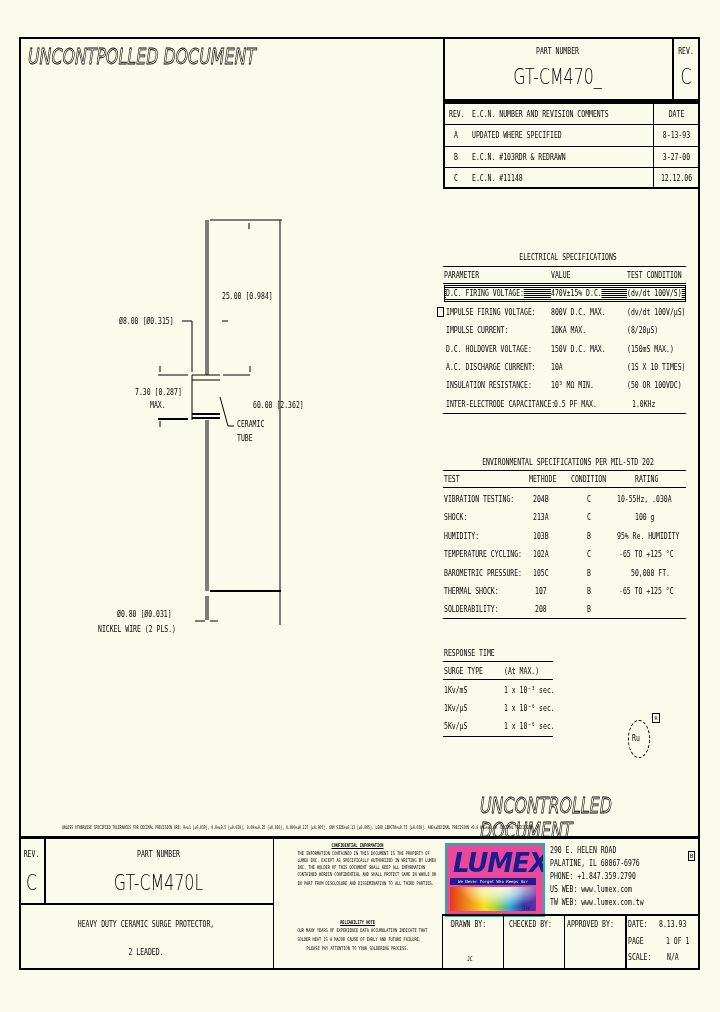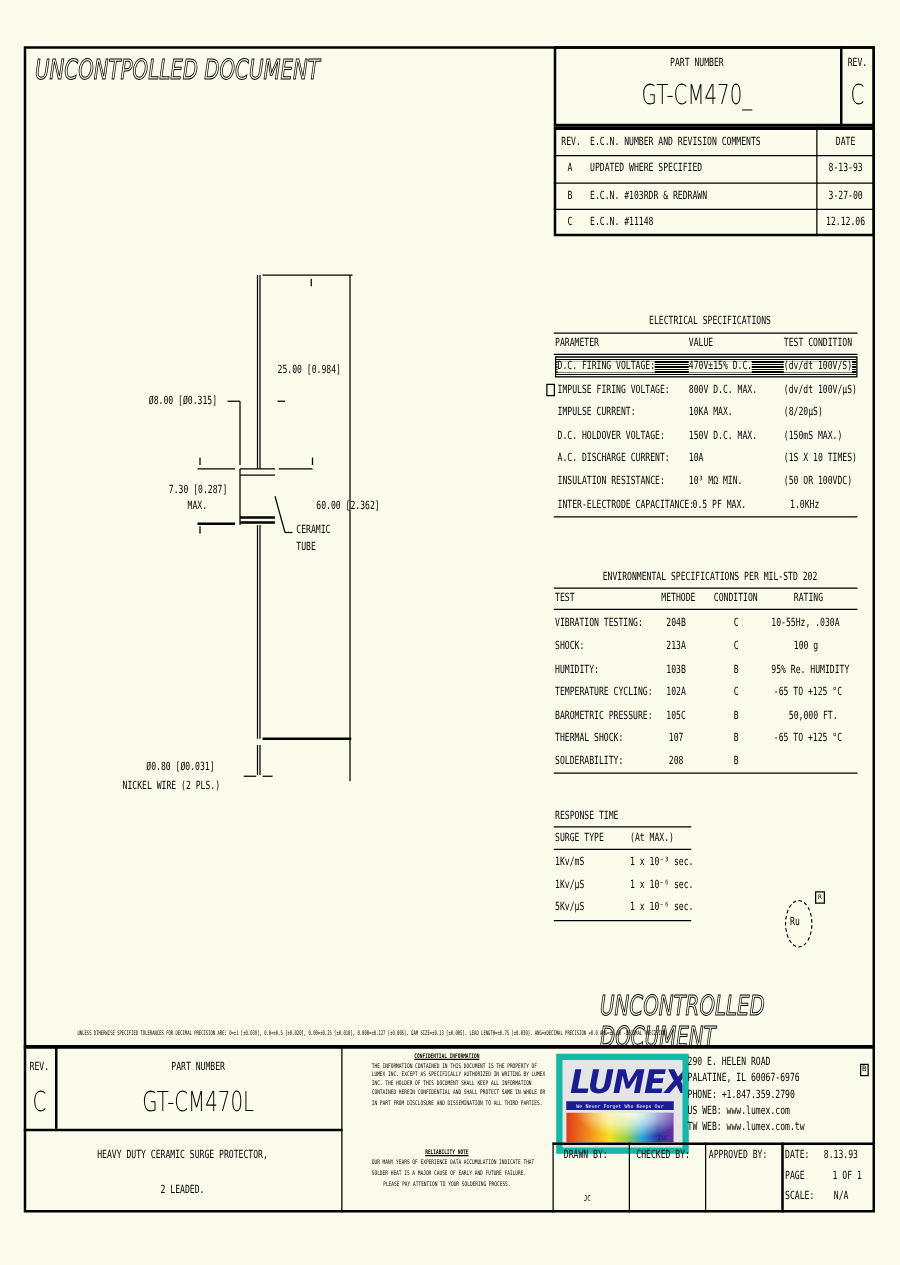--- a/index.html
+++ b/index.html
@@ -12,21 +12,21 @@
   .uncontrolled{font-family:"DejaVu Sans","Liberation Sans",sans-serif;font-style:italic;font-weight:200;font-size:22px;transform:scaleX(0.72);
        -webkit-text-stroke:0.2px #000;color:transparent;}
   .uncontrolled span{color:#fbfbeb;-webkit-text-stroke:0.8px #000;}
   .box{position:absolute;border:1px solid #000;box-sizing:border-box;}
   .hl{position:absolute;height:0;border-top:1px solid #000;}
   .vl{position:absolute;width:0;border-left:1px solid #000;}
   .thick{border-width:3px !important;}
   .big{font-size:22px;font-family:"DejaVu Sans","Liberation Sans",sans-serif;font-weight:200;}
   .sm{font-size:6.5px;}
   .xs{font-size:5px;}
-  .lumex{position:absolute;left:445px;top:843px;width:96px;height:70px;background:#e5e5e5;border:5px solid #14b8a6;overflow:hidden;}
+  .lumex{position:absolute;left:445px;top:843px;width:96px;height:70px;background:#ec4899;border:2px solid #14b8a6;overflow:hidden;}
   .lumex .word{position:absolute;left:6px;top:3px;font-family:"DejaVu Sans","Liberation Sans",sans-serif;font-weight:900;font-style:italic;font-size:26px;color:#1a1d8f;letter-spacing:-1px;}
   .lumex .tag{position:absolute;left:3px;top:33px;width:86px;height:7px;background:#1a1d8f;color:#fff;font-size:4px;line-height:7px;text-align:center;}
   .lumex .rainbow{position:absolute;left:3px;top:42px;width:86px;height:24px;
       background:linear-gradient(90deg,#e23a1a 0%,#f08a1a 20%,#f7e11a 40%,#9fd33a 55%,#2aa7d9 70%,#2c3ea5 85%,#6b2aa0 100%);
       clip-path:polygon(0 0,100% 0,100% 100%,0 100%);}
   .lumex .rays{position:absolute;left:3px;top:42px;width:86px;height:24px;
       background:radial-gradient(ellipse at 60% 0%, #fffbe0 0%, rgba(255,255,255,0.6) 30%, rgba(255,255,255,0) 60%);}
 </style>
 </head>
 <body>

